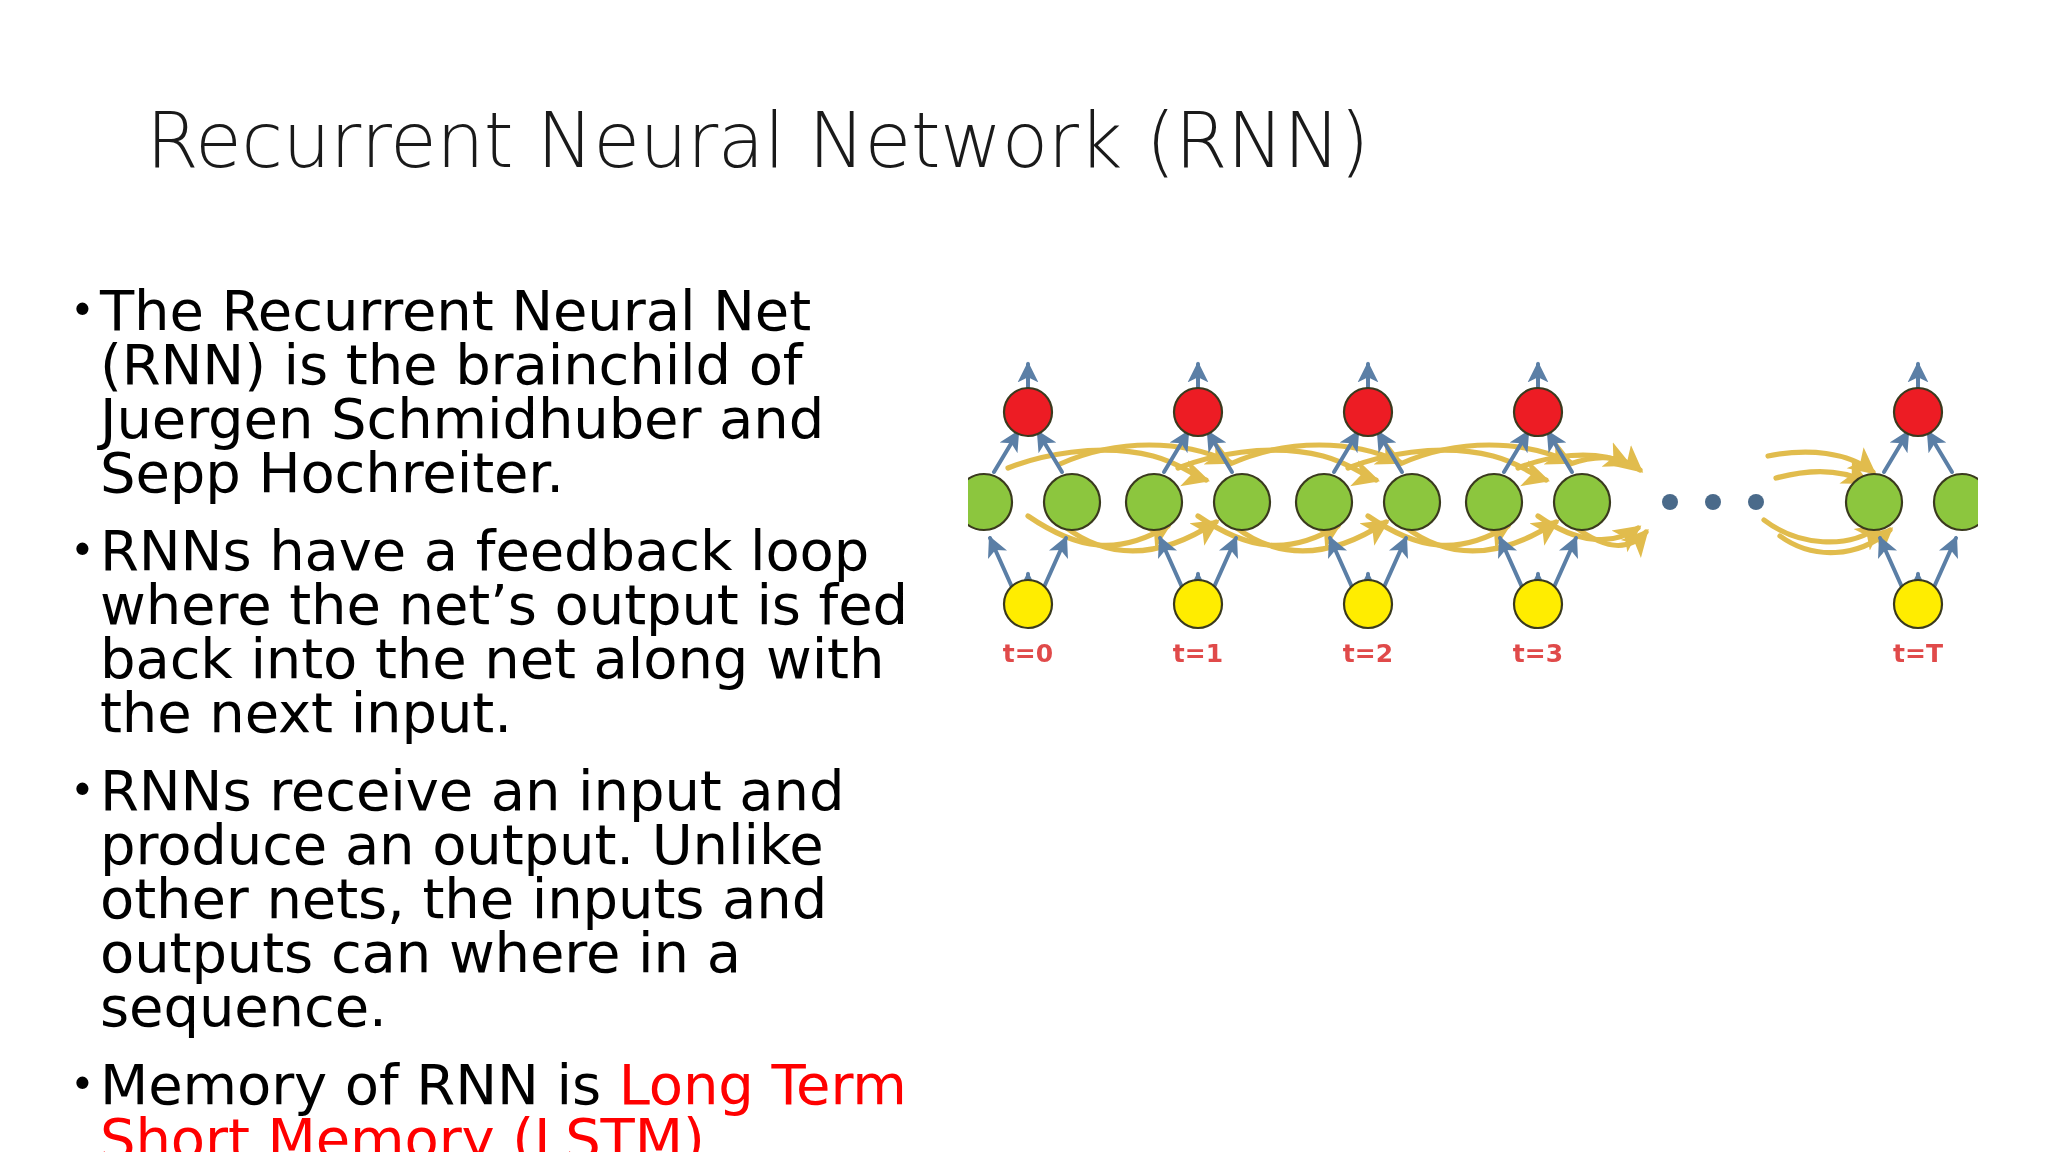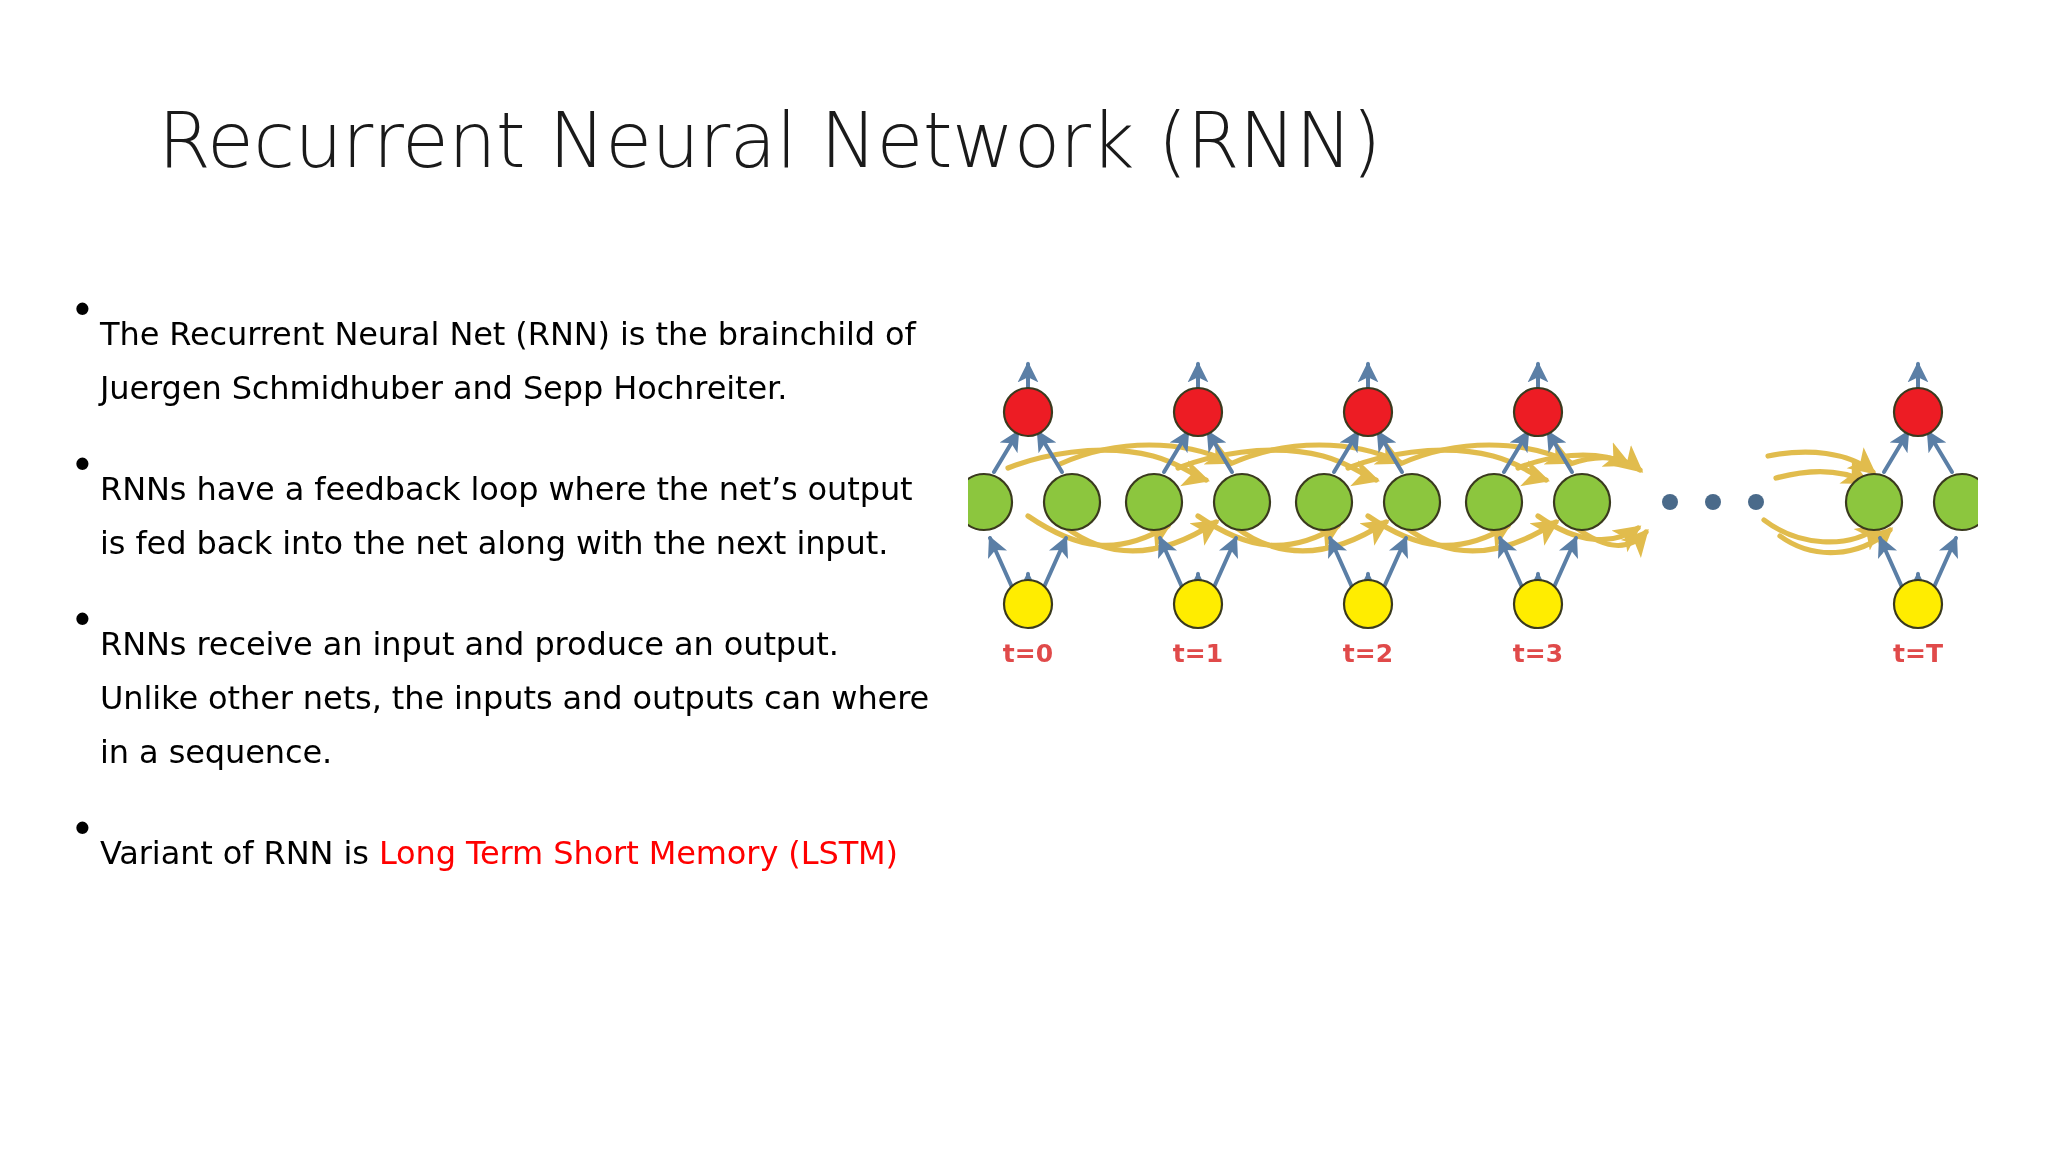--- a/index.html
+++ b/index.html
@@ -12,21 +12,21 @@
     height: 1152px;
     position: relative;
     overflow: hidden;
     font-family: "DejaVu Sans", "Liberation Sans", sans-serif;
     -webkit-font-smoothing: antialiased;
   }
 
   
   #slide-title {
     position: absolute;
-    left: 158px;
+    left: 146px;
     top: 103px;
     width: 1300px;
     font-size: 76px;
     line-height: 1.0;
     font-weight: 300;
     color: #1a1a1a;
     letter-spacing: -0.5px;
     white-space: nowrap;
   }
 
@@ -47,25 +47,24 @@
     width: 40px;
     font-size: 42px;
     line-height: 54px;
     color: #000000;
     text-align: left;
     padding-left: 10px;
     box-sizing: border-box;
   }
   .bullet-text {
     flex: 1 1 auto;
-    font-size: 32px;
+    font-size: 56px;
     line-height: 54px;
     color: #000000;
     letter-spacing: -0.1px;
-    margin-top: 23px;
   }
   .accent-red {
     color: #FF0000;
   }
 
   
   #rnn-diagram {
     position: absolute;
     left: 968px;
     top: 360px;
@@ -101,21 +100,21 @@
     <span class="bullet-text">RNNs have a feedback loop where the net’s output is fed back into the net along with the next input.</span>
   </div>
 
   <div class="bullet-row">
     <span class="bullet-marker">•</span>
     <span class="bullet-text">RNNs receive an input and produce an output. Unlike other nets, the inputs and outputs can where in a sequence.</span>
   </div>
 
   <div class="bullet-row">
     <span class="bullet-marker">•</span>
-    <span class="bullet-text"><span>Variant of RNN is </span><span class="accent-red">Long Term Short Memory (LSTM)</span></span>
+    <span class="bullet-text"><span>Memory of RNN is </span><span class="accent-red">Long Term Short Memory (LSTM)</span></span>
   </div>
 
 </div>
 
 <div id="rnn-diagram">
   <svg viewBox="0 0 1010 320" xmlns="http://www.w3.org/2000/svg">
     <defs>
       <marker id="bluehead" markerWidth="6" markerHeight="6" refX="4.6" refY="3" orient="auto" markerUnits="strokeWidth">
         <path d="M0,0.4 L5.2,3 L0,5.6 L1.3,3 Z" fill="#5B7FA6"></path>
       </marker>

